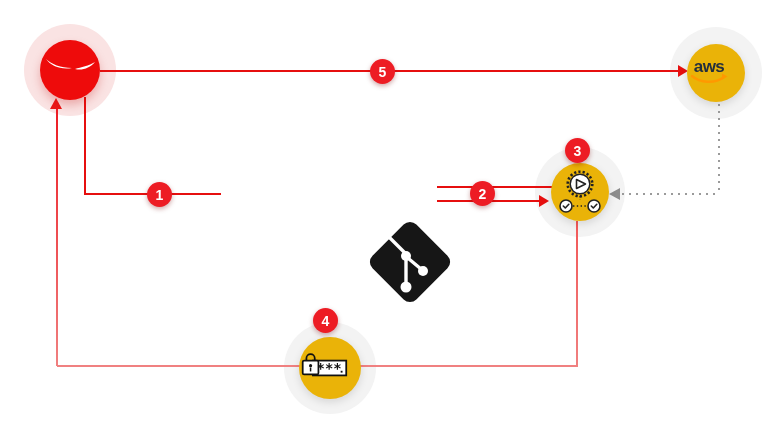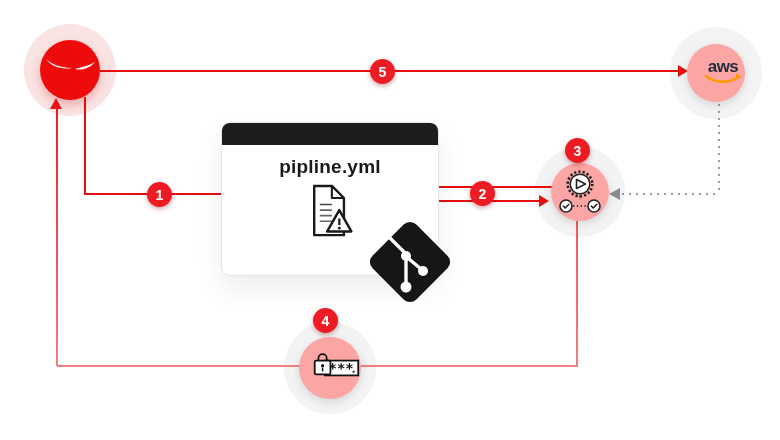--- a/index.html
+++ b/index.html
@@ -3,22 +3,22 @@
 <meta charset="utf-8">
 <style>
   html,body{margin:0;padding:0;background:#fff;}
   .canvas{
     position:relative;width:780px;height:440px;background:#fff;overflow:hidden;
     font-family:"Liberation Sans",sans-serif;
   }
   .halo{position:absolute;border-radius:50%;z-index:1;}
   .halo.gray{background:#f3f3f3;}
   .halo.pink{background:#fae3e3;}
-  .node-circle{position:absolute;border-radius:50%;background:#fca5a5;z-index:3;
-    box-shadow:0 3px 8px rgba(0,0,0,.12);display:flex;align-items:center;justify-content:flex-end;}
+  .node-circle{position:absolute;border-radius:50%;background:#eab308;z-index:3;
+    box-shadow:0 3px 8px rgba(0,0,0,.12);display:flex;align-items:center;justify-content:flex-start;}
   .line{position:absolute;z-index:2;}
   .red{background:#e60f0f;}
   .coral{background:#f08080;}
   .arrow{position:absolute;width:0;height:0;z-index:2;}
   .arrow-right-red{border-top:6px solid transparent;border-bottom:6px solid transparent;border-left:10px solid #e60f0f;}
   .arrow-up-red{border-left:6px solid transparent;border-right:6px solid transparent;border-bottom:11px solid #ea1818;}
   .arrow-left-gray{border-top:6px solid transparent;border-bottom:6px solid transparent;border-right:11px solid #8c8c8c;}
   .dotted-v{background:repeating-linear-gradient(to bottom,#9a9a9a 0 2px,transparent 2px 7px);}
   .dotted-h{background:repeating-linear-gradient(to right,#9a9a9a 0 2px,transparent 2px 7px);}
   .badge{
@@ -66,35 +66,20 @@
   <div class="line dotted-h" style="left:622px;top:193px;width:97px;height:2px;"></div>
   <div class="arrow arrow-left-gray" style="left:609px;top:188px;"></div>
 
   <div class="attacker">
     <svg viewBox="0 0 60 60" width="60" height="60">
       <path d="M6 19 C11 26, 21 30, 32 28 C21 28, 11 24, 6 19 Z" fill="#ffffff"></path>
       <path d="M35 29 C42 31, 50 28, 55 22 C49 26, 41 27, 35 29 Z" fill="#ffffff"></path>
     </svg>
   </div>
 
-  <div class="window">
-    <div class="titlebar"></div>
-    <div class="win-title">pipline.yml</div>
-    <svg viewBox="0 0 56 62" width="52" height="58" style="margin-top:4px;">
-      <path d="M11 4 H30 L43 17 V57 H11 Z" fill="#fff" stroke="#1a1a1a" stroke-width="2.6" stroke-linejoin="round"></path>
-      <path d="M30 4 V17 H43" fill="none" stroke="#1a1a1a" stroke-width="2.2" stroke-linejoin="round"></path>
-      <line x1="17" y1="24" x2="30" y2="24" stroke="#444" stroke-width="1.8"></line>
-      <line x1="17" y1="30" x2="30" y2="30" stroke="#666" stroke-width="1.8"></line>
-      <line x1="17" y1="36" x2="30" y2="36" stroke="#666" stroke-width="1.8"></line>
-      <line x1="17" y1="42" x2="30" y2="42" stroke="#666" stroke-width="1.8"></line>
-      <path d="M38 30 L51 53 H25 Z" fill="#fff" stroke="#1a1a1a" stroke-width="2.6" stroke-linejoin="round"></path>
-      <line x1="38" y1="39" x2="38" y2="46" stroke="#1a1a1a" stroke-width="2.4"></line>
-      <circle cx="38" cy="49.5" r="1.5" fill="#1a1a1a"></circle>
-    </svg>
-  </div>
 
   <div class="git-wrap">
     <svg viewBox="0 0 90 90" width="90" height="90">
       <rect x="14" y="14" width="62" height="62" rx="9" fill="#161616" transform="rotate(45 45 45)"></rect>
       <line x1="21" y1="17" x2="40" y2="36" stroke="#fff" stroke-width="3.4" stroke-linecap="round"></line>
       <line x1="44" y1="42" x2="56" y2="52" stroke="#fff" stroke-width="3.4" stroke-linecap="round"></line>
       <line x1="41" y1="42" x2="41" y2="66" stroke="#fff" stroke-width="3.4" stroke-linecap="round"></line>
       <circle cx="41" cy="39" r="5" fill="#fff"></circle>
       <circle cx="58" cy="54" r="5" fill="#fff"></circle>
       <circle cx="41" cy="70" r="5.5" fill="#fff"></circle>

